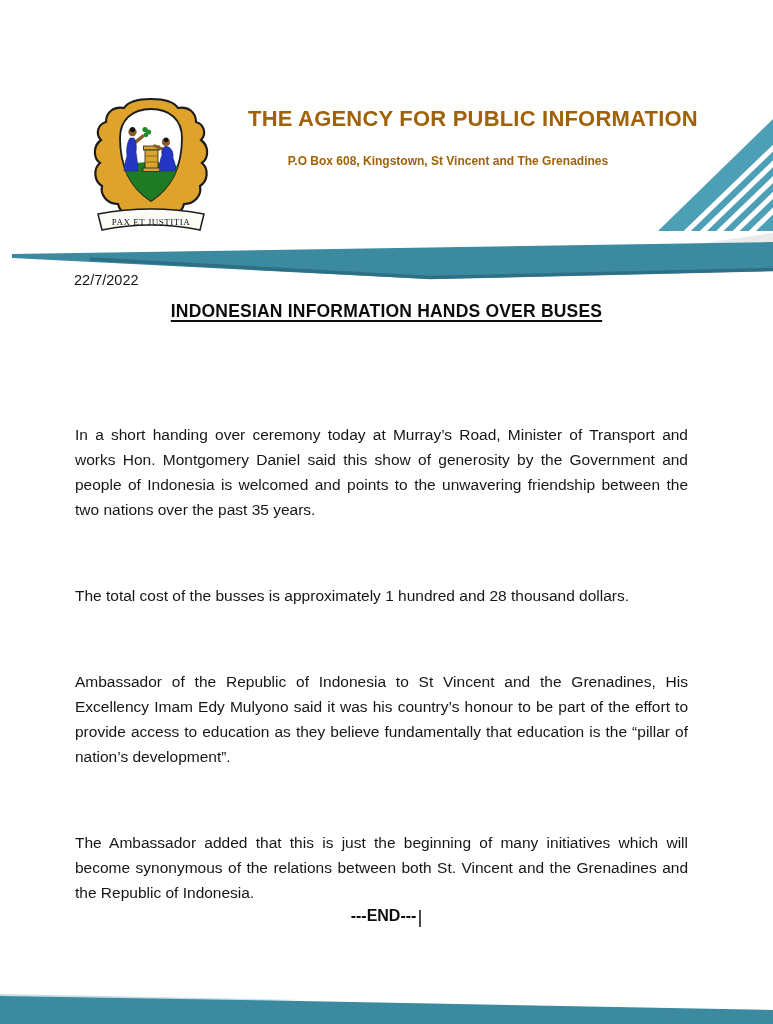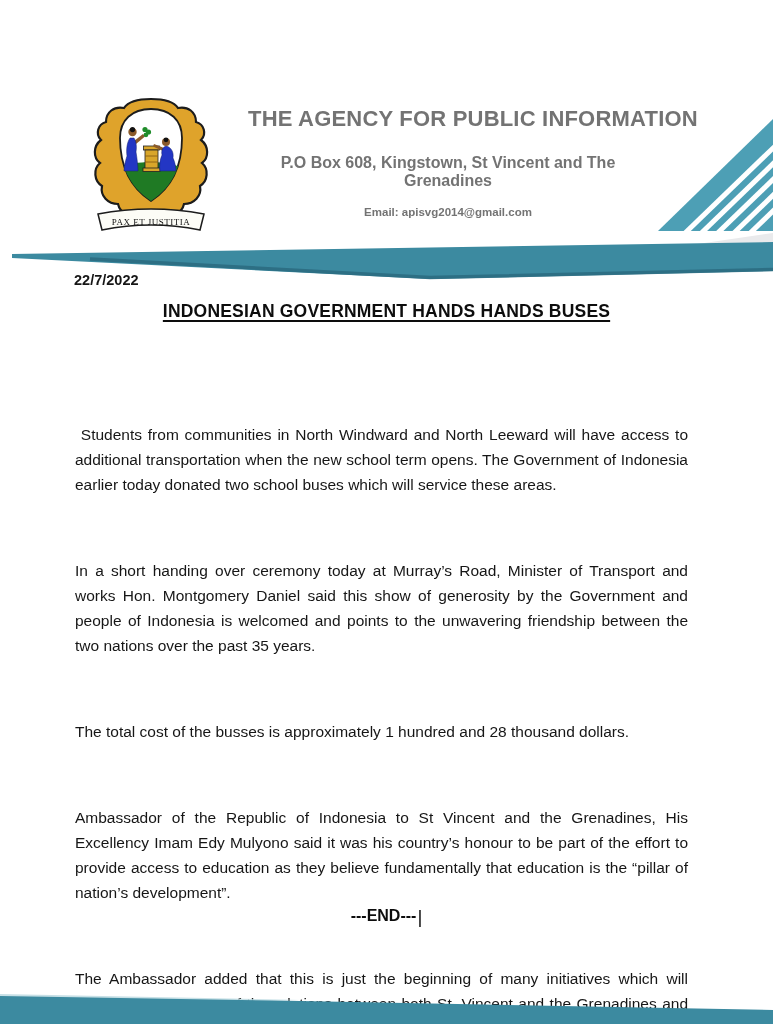--- a/index.html
+++ b/index.html
@@ -7,30 +7,30 @@
     position:relative; width:773px; height:1024px; margin:0 auto;
     background:#ffffff; overflow:hidden;
     font-family:"Liberation Sans", sans-serif; color:#1b1b1b;
   }
   svg { display:block; }
   .deco { position:absolute; pointer-events:none; }
   #header-deco { left:0; top:0; width:773px; height:300px; }
   #footer-deco { left:0; top:984px; width:773px; height:40px; }
   #coat-of-arms { position:absolute; left:86px; top:96px; width:130px; height:142px; }
 
-  .header-text { position:absolute; left:248px; top:106px; width:400px; text-align:center; color:#737373; }
+  .header-text { position:absolute; left:248px; top:106px; width:400px; text-align:center; color:#a16207; }
   .agency-name { font-size:22px; font-weight:bold; letter-spacing:.2px; white-space:nowrap; }
-  .agency-line { font-weight:bold; font-size:16px; }
+  .agency-line { font-weight:bold; font-size:12px; }
   .addr  { margin-top:22px; }
   .tel   { margin-top:15px; }
   .email { margin-top:16px; font-size:11.5px; }
 
   .doc-date {
     position:absolute; left:74px; top:272px;
-    font-size:14.5px; font-weight:bold; color:#161616;
+    font-size:14.5px; font-weight:normal; color:#161616;
   }
   .doc-title {
     position:absolute; left:0; top:301px; width:773px; text-align:center;
   }
   .doc-title span {
     font-size:17.5px; font-weight:bold; color:#0d0d0d;
     text-decoration:underline; text-decoration-thickness:2px; text-underline-offset:3px;
     letter-spacing:.2px;
   }
   .body-copy {
@@ -121,31 +121,29 @@
 
     <g>
       <path d="M12,118 Q65,108 118,118 L114,134 Q65,124 16,134 Z" fill="#fcfcf6" stroke="#1c1c1c" stroke-width="1.5"></path>
       <text x="65" y="128.5" text-anchor="middle" font-size="9" letter-spacing="0.5" font-family="Liberation Serif, serif" fill="#111111">PAX ET JUSTITIA</text>
     </g>
   </svg>
 
   <div class="header-text">
     <div class="agency-name">THE AGENCY FOR PUBLIC INFORMATION</div>
     <div class="agency-line addr">P.O Box 608, Kingstown, St Vincent and The Grenadines</div>
-    <div class="agency-line email">Email: apisvg2014@gmail.com</div>
   </div>
 
   <div class="doc-date">22/7/2022</div>
 
   <div class="doc-title">
-    <span>INDONESIAN GOVERNMENT HANDS HANDS BUSES</span>
+    <span>INDONESIAN INFORMATION HANDS OVER BUSES</span>
   </div>
 
   <div class="body-copy">
-    <p> Students from communities in North Windward and North Leeward will have access to additional transportation when the new school term opens. The Government of Indonesia earlier today donated two school buses which will service these areas.</p>
     <p>In a short handing over ceremony today at Murray’s Road, Minister of Transport and works Hon. Montgomery Daniel said this show of generosity by the Government and people of Indonesia is welcomed and points to the unwavering friendship between the two nations over the past 35 years.</p>
     <p>The total cost of the busses is approximately 1 hundred and 28 thousand dollars.</p>
     <p>Ambassador of the Republic of Indonesia to St Vincent and the Grenadines, His Excellency Imam Edy Mulyono said it was his country’s honour to be part of the effort to provide access to education as they believe fundamentally that education is the “pillar of nation’s development”.</p>
     <p>The Ambassador added that this is just the beginning of many initiatives which will become synonymous of the relations between both St. Vincent and the Grenadines and the Republic of Indonesia.</p>
     
   </div>
 
   <div class="end-line">
     <span>---END---</span><span class="caret">|</span>
   </div>

